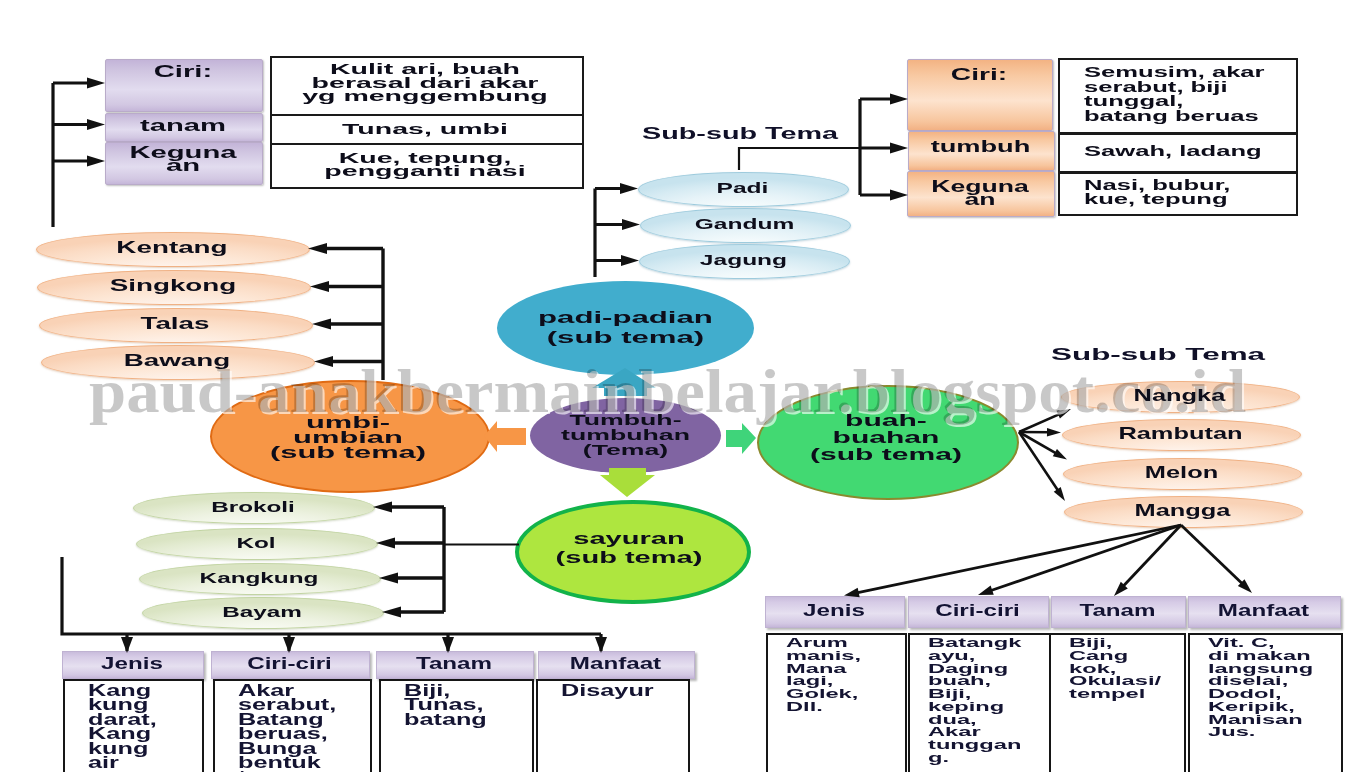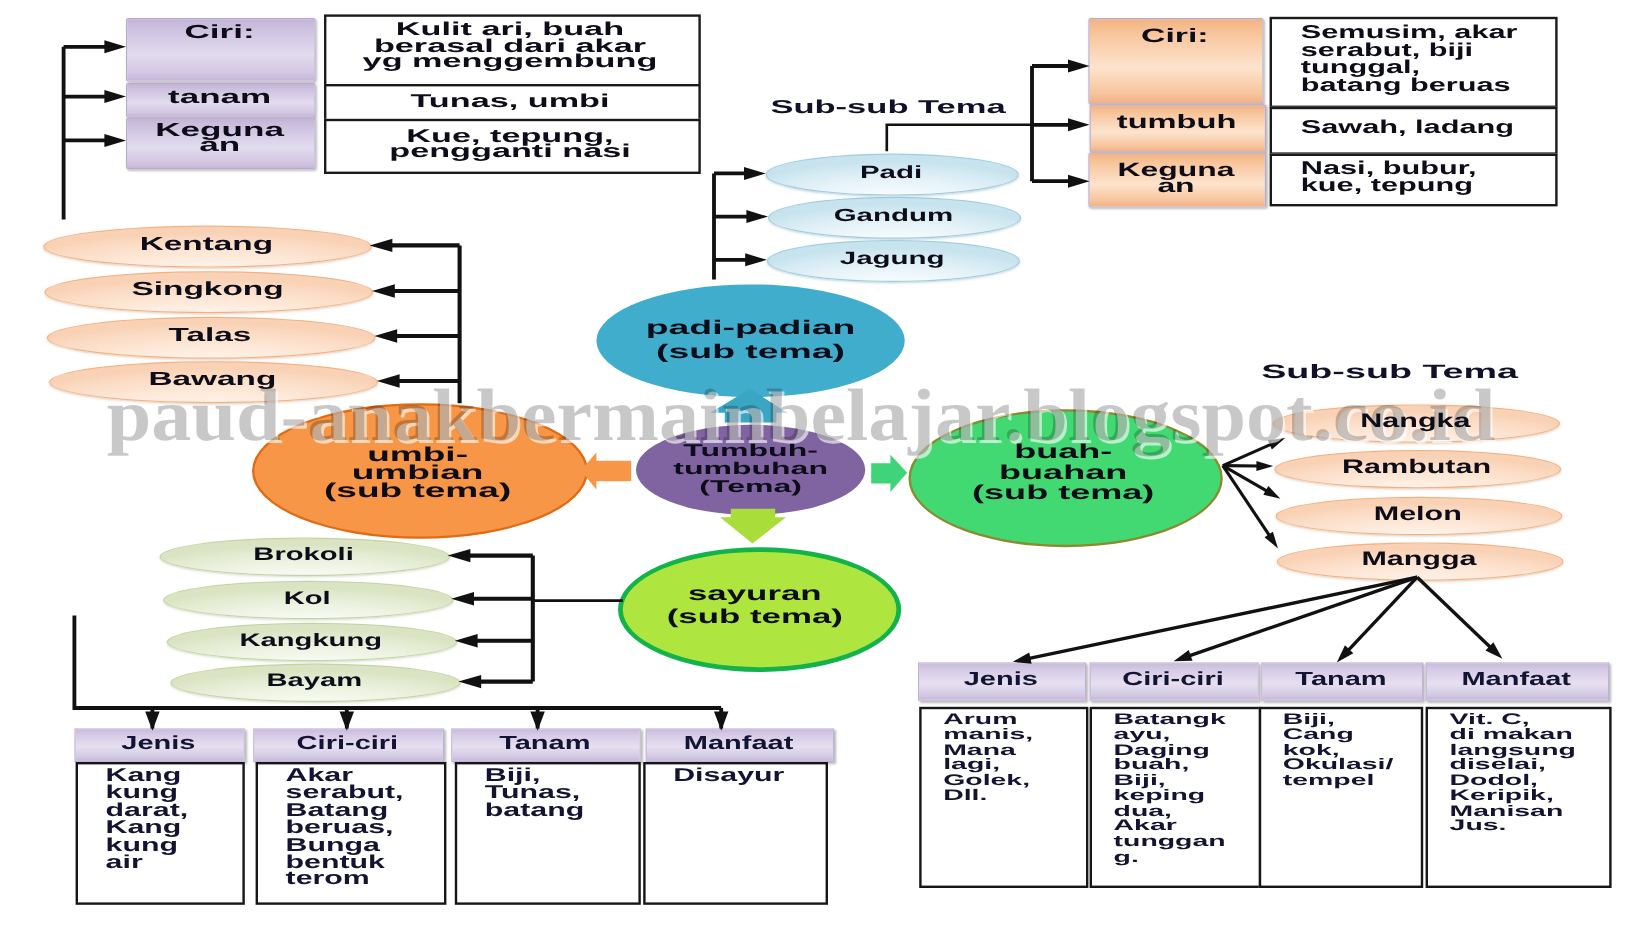--- a/index.html
+++ b/index.html
@@ -1,19 +1,19 @@
 <!DOCTYPE html>
 <html><head>
 <meta charset="utf-8">
 <title>Mind Map Tumbuh-tumbuhan</title>
 <style>
   html,body{margin:0;padding:0;background:#ffffff;}
   body{width:1371px;height:772px;overflow:hidden;
        font-family:"Liberation Sans",sans-serif;}
-  #stage{position:relative;width:1371px;height:564px;background:#ffffff;}
+  #stage{position:relative;width:1371px;height:564px;background:#ffffff;margin-top:44px;}
 
   
   .lbl{position:absolute;display:flex;align-items:center;justify-content:center;
        text-align:center;color:#0d0d1a;font-weight:bold;line-height:1.05;
        white-space:pre-line;pointer-events:none;z-index:60;
        transform:scaleX(var(--sx,1.84));transform-origin:center center;}
   .lbl.lft{justify-content:flex-start;text-align:left;transform-origin:left center;}
 
   
   .chip{position:absolute;border:1px solid #b9abc9;border-radius:2px;

